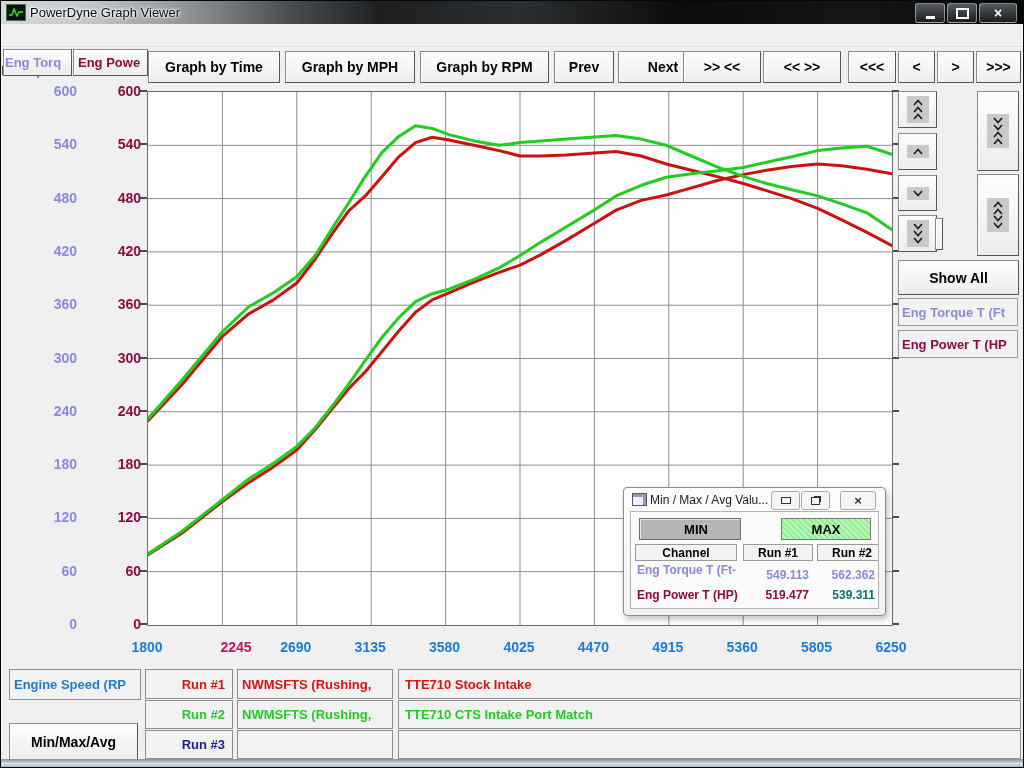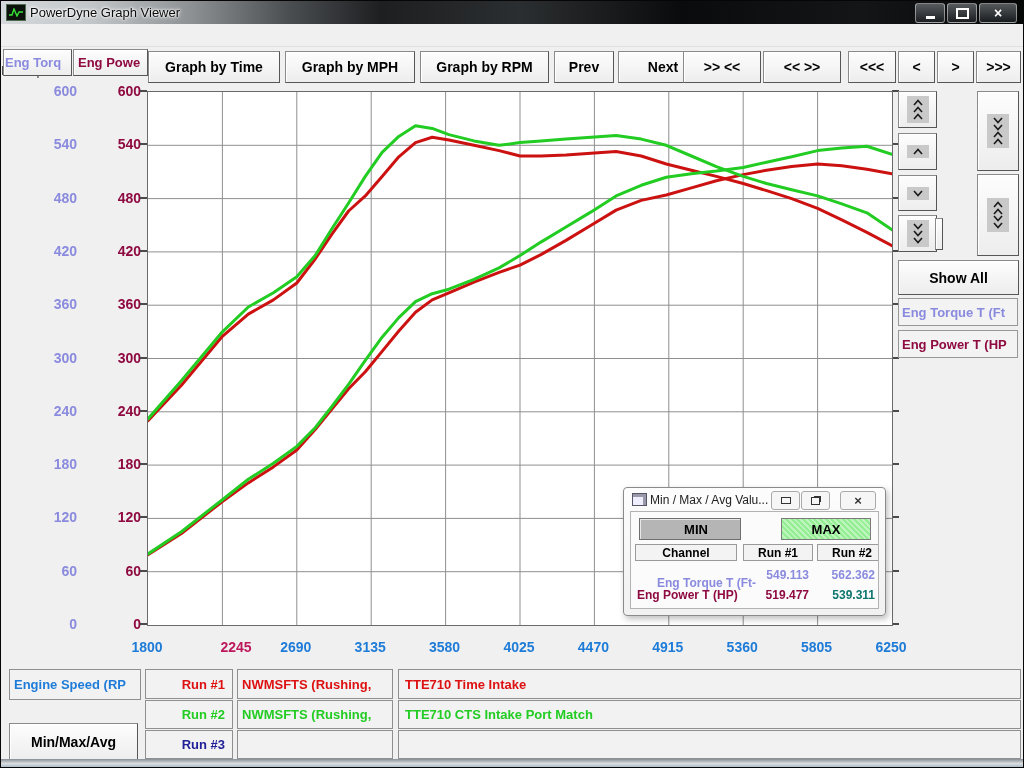--- a/index.html
+++ b/index.html
@@ -318,35 +318,35 @@
       </div>
     <div class="mm-btn" id="mm-close">
         <span>×</span>
       </div>
     <div class="mm-panel">
       <div class="mm-minbtn">MIN</div>
       <div class="mm-maxbtn">MAX</div>
       <div class="mm-head" id="mm-h-chan">Channel</div>
       <div class="mm-head" id="mm-h-r1">Run #1</div>
       <div class="mm-head" id="mm-h-r2">Run #2</div>
-      <div class="mm-cell" style="left: 6px; top: 64px; color: rgb(138, 138, 222); margin-left: 20px;">Eng Torque T (Ft-</div>
+      <div class="mm-cell" style="left: 6px; top: 51px; color: rgb(138, 138, 222);">Eng Torque T (Ft-</div>
       <div class="mm-cell" style="left: 112px; top: 56px; width: 66px; text-align: right; color: rgb(138, 138, 222);">549.113</div>
       <div class="mm-cell" style="left: 186px; top: 56px; width: 58px; text-align: right; color: rgb(138, 138, 222);">562.362</div>
       <div class="mm-cell" style="left: 6px; top: 76px; color: rgb(142, 10, 64);">Eng Power T (HP)</div>
       <div class="mm-cell" style="left: 112px; top: 76px; width: 66px; text-align: right; color: rgb(142, 10, 64);">519.477</div>
       <div class="mm-cell" style="left: 186px; top: 76px; width: 58px; text-align: right; color: #0f766e;">539.311</div>
     </div>
   </div>
 
   <div class="lbox" id="lg-speed" style="color: rgb(30, 124, 216);">Engine Speed (RP</div>
   <div class="lbox" id="lg-run1" style="color: rgb(221, 17, 17);">Run #1</div>
   <div class="lbox" id="lg-run2" style="color: rgb(34, 204, 34);">Run #2</div>
   <div class="lbox" id="lg-run3" style="color: rgb(32, 32, 153);">Run #3</div>
   <div class="lbox" id="lg-com1" style="color: rgb(221, 17, 17);">NWMSFTS (Rushing,</div>
   <div class="lbox" id="lg-com2" style="color: rgb(34, 204, 34);">NWMSFTS (Rushing,</div>
   <div class="lbox" id="lg-com3"></div>
-  <div class="lbox" id="lg-desc1" style="color: rgb(221, 17, 17);">TTE710 Time Intake</div>
+  <div class="lbox" id="lg-desc1" style="color: rgb(221, 17, 17);">TTE710 Stock Intake</div>
   <div class="lbox" id="lg-desc2" style="color: rgb(34, 204, 34);">TTE710 CTS Intake Port Match</div>
   <div class="lbox" id="lg-desc3"></div>
   <div class="btn" id="btn-minmax">Min/Max/Avg</div>
 
   <div class="bottom-edge"></div>
 </div>
 
 </body></html>

